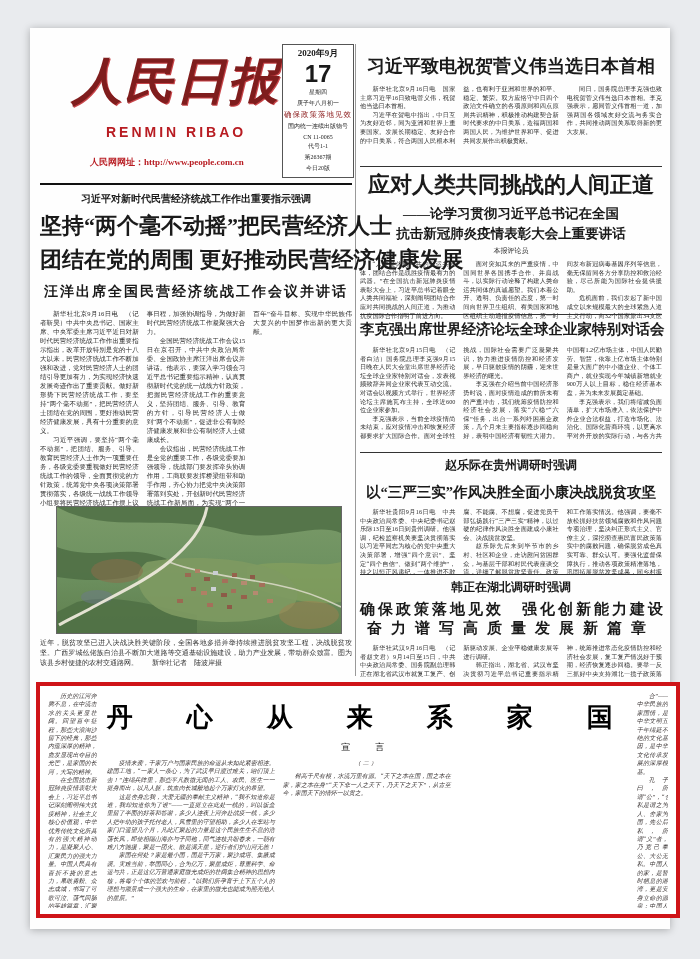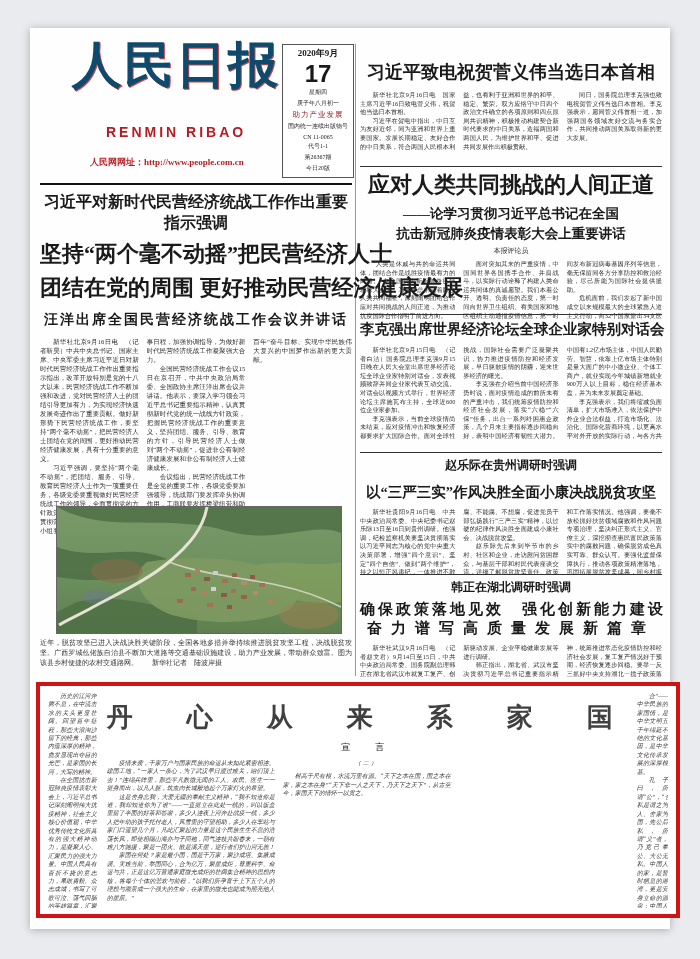--- a/index.html
+++ b/index.html
@@ -1,20 +1,20 @@
 <!DOCTYPE html>
 <html><head>
 <meta charset="utf-8">
 <style>
   html,body{margin:0;padding:0;}
   body{width:700px;height:959px;background:#e9ebee;font-family:"Liberation Serif",serif;color:#1a1a1a;position:relative;overflow:hidden;}
   .paper{position:absolute;left:30px;top:28px;width:640px;height:901px;background:#fefefe;box-shadow:0 1px 8px rgba(0,0,0,.28);}
   .abs{position:absolute;}
   
-  .brand{left:42px;top:12px;width:240px;font-size:50px;font-weight:bold;color:#0c4a6e;letter-spacing:2px;line-height:1;text-shadow:1px 1px 0 #c8454a;}
+  .brand{left:42px;top:28px;width:240px;font-size:50px;font-weight:bold;color:#7f1d1d;letter-spacing:2px;font-style:italic;line-height:1;text-shadow:1px 1px 0 #c8454a;}
   .brand-latin{left:76px;top:96px;width:190px;font-size:14px;font-weight:bold;color:#b81c22;letter-spacing:3px;font-family:"Liberation Sans",sans-serif;}
   .brand-url{left:60px;top:128px;width:230px;font-size:9px;color:#b81c22;font-weight:bold;}
   .datebox{left:252px;top:16px;width:70px;height:132px;border:1px solid #555;text-align:center;background:#fff;}
   .datebox div{margin:2px 0;}
   .db-month{font-size:9px;font-weight:bold;margin-top:5px;}
   .db-day{font-size:24px;font-weight:bold;line-height:1;font-family:"Liberation Sans",sans-serif;}
   .db-small{font-size:6.5px;color:#222;transform:scale(.92);}
   .db-pub{font-size:7.5px;color:#8b1a1a;letter-spacing:1px;}
   .rule-h{background:#111;height:2px;}
   .rule-thin{background:#333;height:1px;}
@@ -32,51 +32,51 @@
   .caption{left:10px;top:610px;width:312px;font-size:7px;line-height:10px;text-align:justify;color:#333;}
   
   .r{left:330px;width:302px;}
   .r .bodytxt{font-size:6.2px;line-height:8.6px;}
   
   .redbox{left:6px;top:654px;width:620px;height:216px;border:4px solid #cf1418;background:#fff;padding:6px 8px;display:flex;gap:10px;}
   .redbox .bodytxt{font-size:6px;line-height:8.4px;font-style:italic;color:#3a3434;}
   .box-colL{width:146px;overflow:hidden;}
   .box-colR{width:94px;overflow:hidden;}
   .box-center{flex:1;display:flex;flex-direction:column;}
-  .box-title{font-size:26px;font-weight:bold;text-align:center;letter-spacing:14px;margin-top:8px;white-space:nowrap;color:#404040;}
+  .box-title{font-size:26px;font-weight:bold;text-align:center;letter-spacing:14px;margin-top:8px;white-space:nowrap;color:#000000;}
   .box-author{font-size:9px;text-align:center;letter-spacing:8px;margin:6px 0 5px;color:#222;}
   .box-center .bodytxt{flex:1;}
 </style>
 </head>
 <body>
 
 <div class="paper">
 
   <div class="abs brand">人民日报</div>
   <div class="abs brand-latin">RENMIN RIBAO</div>
   <div class="abs brand-url">人民网网址：http://www.people.com.cn</div>
 
   <div class="abs datebox">
     <div class="db-month">2020年9月</div>
     <div class="db-day">17</div>
     <div class="db-small">星期四</div>
     <div class="db-small">庚子年八月初一</div>
-    <div class="db-pub">助力产业发展</div>
+    <div class="db-pub">确保政策落地见效</div>
     <div class="db-small">国内统一连续出版物号</div>
     <div class="db-small">CN 11-0065</div>
     <div class="db-small">代号1-1</div>
     <div class="db-small">第26367期</div>
     <div class="db-small">今日20版</div>
   </div>
 
   <div class="abs rule-h" style="left:10px;top:155px;width:312px;"></div>
   <div class="abs rule-v" style="left:325px;top:16px;height:632px;"></div>
 
   <div class="abs c-left" style="left:10px;top:164px;width:312px;">
-    <div class="kicker" style="font-size:16px;text-align:center;">习近平对新时代民营经济统战工作作出重要指示强调</div>
+    <div class="kicker" style="font-size:10px;text-align:center;">习近平对新时代民营经济统战工作作出重要指示强调</div>
     <div class="headline" style="font-size:22px;margin-top:5px;">坚持“两个毫不动摇”把民营经济人士</div>
     <div class="headline" style="font-size:22px;margin-top:4px;">团结在党的周围 更好推动民营经济健康发展</div>
     <div class="kicker" style="font-size:14px;letter-spacing:2px;margin-top:8px;">汪洋出席全国民营经济统战工作会议并讲话</div>
     <div class="bodytxt cols3" style="margin-top:8px;height:198px;">
         <p>新华社北京9月16日电　（记者靳昊）中共中央总书记、国家主席、中央军委主席习近平近日对新时代民营经济统战工作作出重要指示指出，改革开放特别是党的十八大以来，民营经济统战工作不断加强和改进，党对民营经济人士的团结引导更加有力，为实现经济快速发展奇迹作出了重要贡献。做好新形势下民营经济统战工作，要坚持“两个毫不动摇”，把民营经济人士团结在党的周围，更好推动民营经济健康发展，具有十分重要的意义。</p>
         <p>习近平强调，要坚持“两个毫不动摇”，把团结、服务、引导、教育民营经济人士作为一项重要任务，各级党委要重视做好民营经济统战工作的领导，全面贯彻党的方针政策，统筹党中央各项决策部署贯彻落实，各级统一战线工作领导小组要将民营经济统战工作摆上议事日程，加强协调指导，为做好新时代民营经济统战工作凝聚强大合力。</p>
         <p>全国民营经济统战工作会议15日在京召开，中共中央政治局常委、全国政协主席汪洋出席会议并讲话。他表示，要深入学习领会习近平总书记重要指示精神，认真贯彻新时代党的统一战线方针政策，把握民营经济统战工作的重要意义，坚持团结、服务、引导、教育的方针，引导民营经济人士做到“两个不动摇”，促进非公有制经济健康发展和非公有制经济人士健康成长。</p>
         <p>会议指出，民营经济统战工作是全党的重要工作，各级党委要加强领导，统战部门要发挥牵头协调作用，工商联要发挥桥梁纽带和助手作用，齐心协力把党中央决策部署落到实处，开创新时代民营经济统战工作新局面，为实现“两个一百年”奋斗目标、实现中华民族伟大复兴的中国梦作出新的更大贡献。</p>
       </div>
   </div>
@@ -120,21 +120,21 @@
           <rect x="196" y="84" width="5" height="4" fill="#b58a70"></rect>
         <rect x="120" y="92" width="6" height="4" fill="#9a6a52"></rect>
           <rect x="150" y="96" width="6" height="4" fill="#a4705a"></rect>
         <rect x="170" y="98" width="5" height="4" fill="#8c5b47"></rect>
           <rect x="210" y="92" width="6" height="4" fill="#b08064"></rect>
       </g>
     </svg>
   </div>
   <div class="abs caption">近年，脱贫攻坚已进入决战决胜关键阶段，全国各地多措并举持续推进脱贫攻坚工程，决战脱贫攻坚。广西罗城仫佬族自治县不断加大道路等交通基础设施建设，助力产业发展，带动群众致富。图为该县乡村便捷的农村交通路网。　　新华社记者　陆波岸摄</div>
 
-  <div class="abs r" style="top:32px;">
+  <div class="abs r" style="top:26px;">
     <div class="headline" style="font-size:18px;">习近平致电祝贺菅义伟当选日本首相</div>
     <div class="bodytxt cols3" style="margin-top:7px;height:62px;">
         <p>新华社北京9月16日电　国家主席习近平16日致电菅义伟，祝贺他当选日本首相。</p>
         <p>习近平在贺电中指出，中日互为友好近邻，同为亚洲和世界上重要国家。发展长期稳定、友好合作的中日关系，符合两国人民根本利益，也有利于亚洲和世界的和平、稳定、繁荣。双方应恪守中日四个政治文件确立的各项原则和四点原则共识精神，积极推动构建契合新时代要求的中日关系，造福两国和两国人民，为维护世界和平、促进共同发展作出积极贡献。</p>
         <p>同日，国务院总理李克强也致电祝贺菅义伟当选日本首相。李克强表示，愿同菅义伟首相一道，加强两国各领域友好交流与务实合作，共同推动两国关系取得新的更大发展。</p>
       </div>
   </div>
   <div class="abs rule-thin" style="left:330px;top:138px;width:302px;"></div>
 
   <div class="abs r" style="top:142px;">

